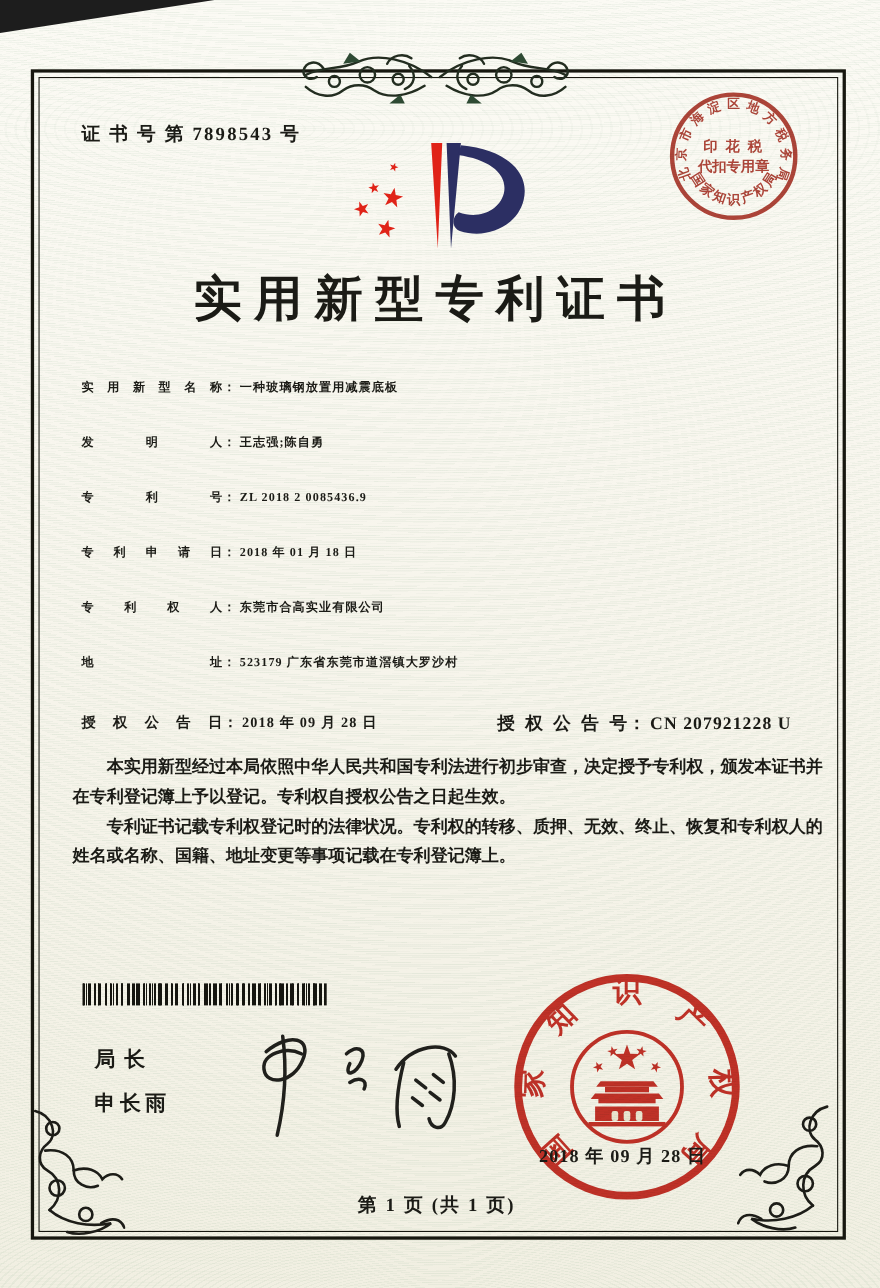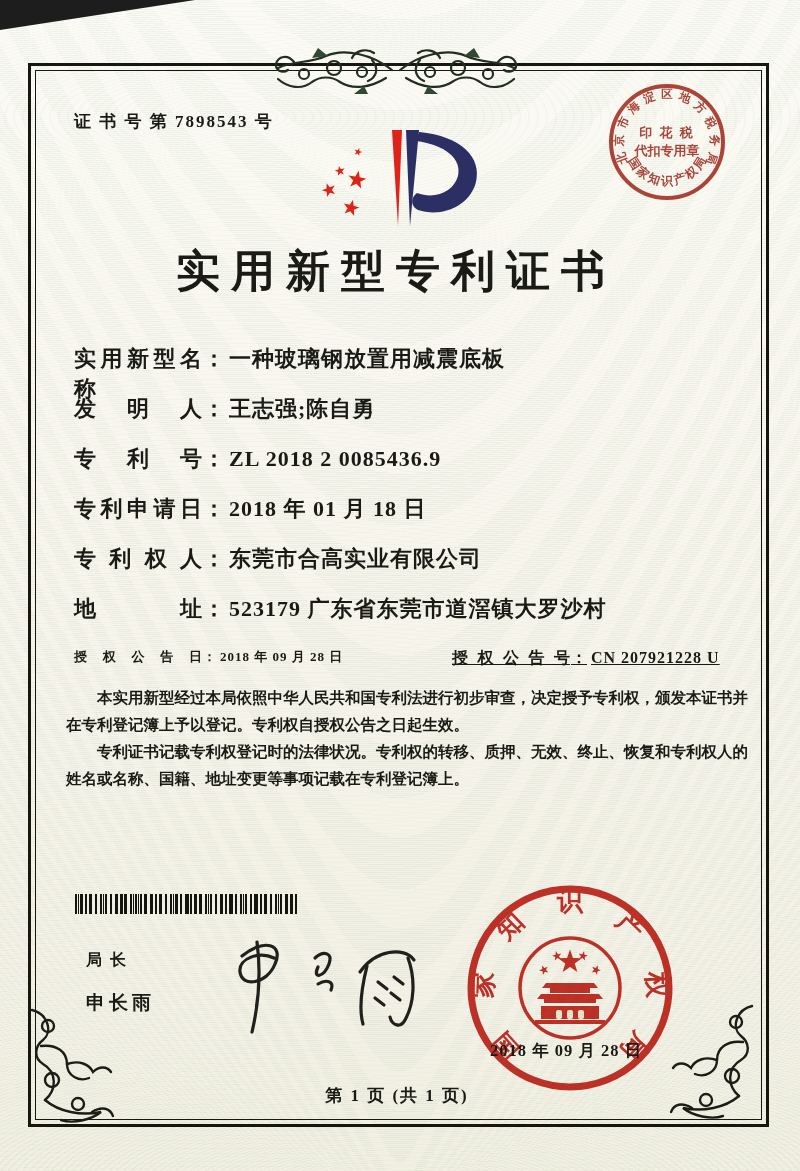--- a/index.html
+++ b/index.html
@@ -31,42 +31,42 @@
   
   .cert-no{position:absolute;left:74px;top:110px;font-size:17px;font-weight:700;letter-spacing:2px;}
   .logo{position:absolute;left:300px;top:120px;}
   .title{position:absolute;left:0;top:242px;width:792px;text-align:center;
          font-size:44px;font-weight:700;letter-spacing:11px;}
   
   .tax-stamp{position:absolute;left:603px;top:78px;color:var(--tax-red);
              opacity:.9;mix-blend-mode:multiply;z-index:5;}
   .tax-stamp text{font-weight:700;font-family:"Liberation Serif",serif;fill:currentColor;}
   
-  .fields{position:absolute;left:74px;top:344px;width:660px;font-size:22px;font-weight:700;}
+  .fields{position:absolute;left:74px;top:344px;width:660px;font-size:11px;font-weight:700;}
   .frow{display:flex;align-items:baseline;height:26px;margin-bottom:24px;}
   .flabel{display:inline-block;width:128px;text-align:justify;text-align-last:justify;}
   .fcolon{margin:0 4px 0 1px;}
   .fvalue{letter-spacing:1px;}
   .grant-left{position:absolute;left:74px;top:648px;display:flex;align-items:baseline;
               font-size:13px;font-weight:700;}
   .grant-right{position:absolute;left:452px;top:648px;display:flex;align-items:baseline;
-              font-size:16px;font-weight:700;text-decoration:underline;}
+              font-size:16px;font-weight:700;}
   .grant-right .flabel{width:118px;}
   
   .paras{position:absolute;left:66px;top:684px;width:682px;font-size:15.5px;line-height:27px;
          text-align:justify;font-weight:600;}
   .paras p{margin:0;text-indent:2em;}
   
   .barcode{position:absolute;left:75px;top:894px;width:222px;height:20px;
       background:
         repeating-linear-gradient(90deg,#15150f 0 2px,rgba(0,0,0,0) 2px 5px),
         repeating-linear-gradient(90deg,#15150f 0 1px,rgba(0,0,0,0) 1px 7px),
         repeating-linear-gradient(90deg,rgba(0,0,0,0) 0 3px,#15150f 3px 4px,rgba(0,0,0,0) 4px 11px);}
   
-  .director-title{position:absolute;left:86px;top:950px;font-size:16px;font-weight:700;letter-spacing:8px;}
+  .director-title{position:absolute;left:86px;top:950px;font-size:19px;font-weight:700;letter-spacing:8px;}
   .director-name{position:absolute;left:86px;top:990px;font-size:19px;font-weight:700;letter-spacing:4px;font-family:Liberation Mono, monospace;}
   .signature{position:absolute;left:212px;top:934px;color:#20201c;}
   
   .office-seal{position:absolute;left:458px;top:876px;color:var(--seal-red);
                opacity:.93;mix-blend-mode:multiply;z-index:4;}
   .office-seal text{font-weight:700;font-family:"Liberation Serif",serif;fill:currentColor;}
   .seal-date{position:absolute;left:490px;top:1040px;font-size:16.5px;font-weight:700;
              letter-spacing:1px;z-index:6;}
   
   .footer{position:absolute;left:0;top:1084px;width:794px;text-align:center;

